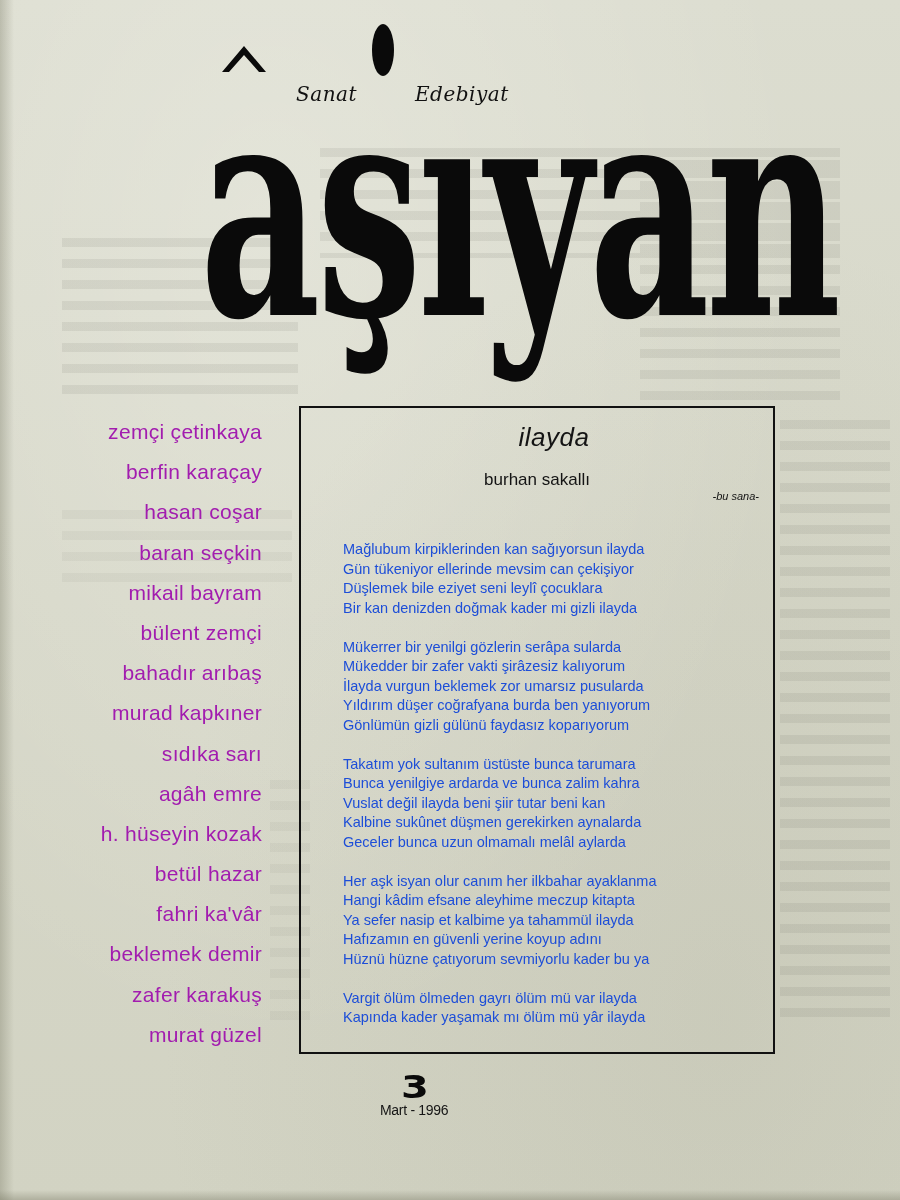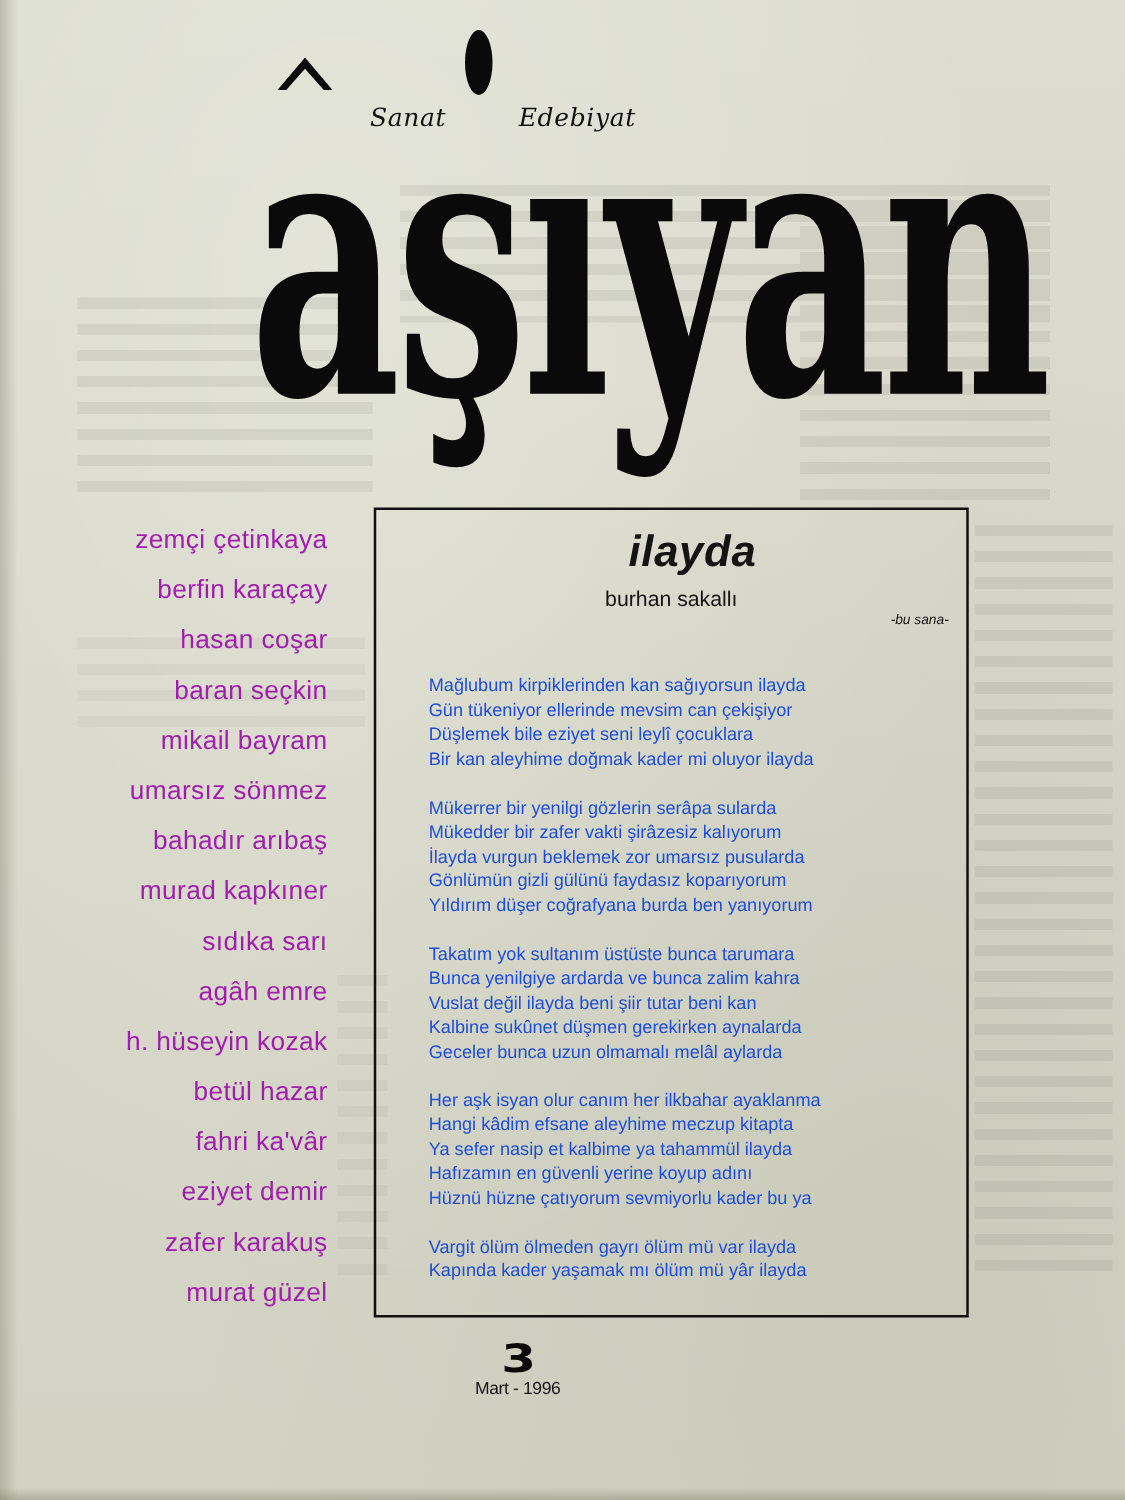--- a/index.html
+++ b/index.html
@@ -54,21 +54,21 @@
       color:#a21caf; letter-spacing:0.3px; white-space:nowrap;
     }
 
     
     .poem-box {
       position:absolute; left:299px; top:406px; width:476px; height:648px;
       border:2px solid #111; box-sizing:border-box;
     }
     .poem-title {
       position:absolute; left:0; right:0; top:14px; text-align:center;
-      font-weight:bold; font-style:italic; font-size:35px; letter-spacing:0.5px;padding-left:34px;
+      font-weight:normal; font-style:italic; font-size:26px; letter-spacing:0.5px;padding-left:34px;
     }
     .poem-author {
       position:absolute; left:0; right:0; top:62px; text-align:center;
       font-size:17px;
     }
     .poem-dedication {
       position:absolute; right:14px; top:82px;
       font-style:italic; font-size:11px;
     }
     .stanzas { position:absolute; left:42px; top:132px; }
@@ -106,51 +106,51 @@
   <span class="logo-subtitle edebiyat">Edebiyat</span>
   <div class="logo-word">aşıyan</div>
 </header>
 
 <section class="contributors">
   <div class="contributor">zemçi çetinkaya</div>
   <div class="contributor">berfin karaçay</div>
   <div class="contributor">hasan coşar</div>
   <div class="contributor">baran seçkin</div>
   <div class="contributor">mikail bayram</div>
-  <div class="contributor">umarsız sönmez</div>
+  <div class="contributor">bülent zemçi</div>
   <div class="contributor">bahadır arıbaş</div>
   <div class="contributor">murad kapkıner</div>
   <div class="contributor">sıdıka sarı</div>
   <div class="contributor">agâh emre</div>
   <div class="contributor">h. hüseyin kozak</div>
   <div class="contributor">betül hazar</div>
   <div class="contributor">fahri ka'vâr</div>
-  <div class="contributor">eziyet demir</div>
+  <div class="contributor">beklemek demir</div>
   <div class="contributor">zafer karakuş</div>
   <div class="contributor">murat güzel</div>
 </section>
 
 <article class="poem-box">
   <h2 class="poem-title" style="margin:0;">ilayda</h2>
   <div class="poem-author">burhan sakallı</div>
   <div class="poem-dedication">-bu sana-</div>
 
   <div class="stanzas">
     <div class="stanza">
       <div class="line">Mağlubum kirpiklerinden kan sağıyorsun ilayda</div>
       <div class="line">Gün tükeniyor ellerinde mevsim can çekişiyor</div>
       <div class="line">Düşlemek bile eziyet seni leylî çocuklara</div>
-      <div class="line">Bir kan aleyhime doğmak kader mi oluyor ilayda</div>
+      <div class="line">Bir kan denizden doğmak kader mi gizli ilayda</div>
     </div>
     <div class="stanza">
       <div class="line">Mükerrer bir yenilgi gözlerin serâpa sularda</div>
       <div class="line">Mükedder bir zafer vakti şirâzesiz kalıyorum</div>
       <div class="line">İlayda vurgun beklemek zor umarsız pusularda</div>
+      <div class="line">Yıldırım düşer coğrafyana burda ben yanıyorum</div>
       <div class="line">Gönlümün gizli gülünü faydasız koparıyorum</div>
-      <div class="line">Yıldırım düşer coğrafyana burda ben yanıyorum</div>
     </div>
     <div class="stanza">
       <div class="line">Takatım yok sultanım üstüste bunca tarumara</div>
       <div class="line">Bunca yenilgiye ardarda ve bunca zalim kahra</div>
       <div class="line">Vuslat değil ilayda beni şiir tutar beni kan</div>
       <div class="line">Kalbine sukûnet düşmen gerekirken aynalarda</div>
       <div class="line">Geceler bunca uzun olmamalı melâl aylarda</div>
     </div>
     <div class="stanza">
       <div class="line">Her aşk isyan olur canım her ilkbahar ayaklanma</div>

